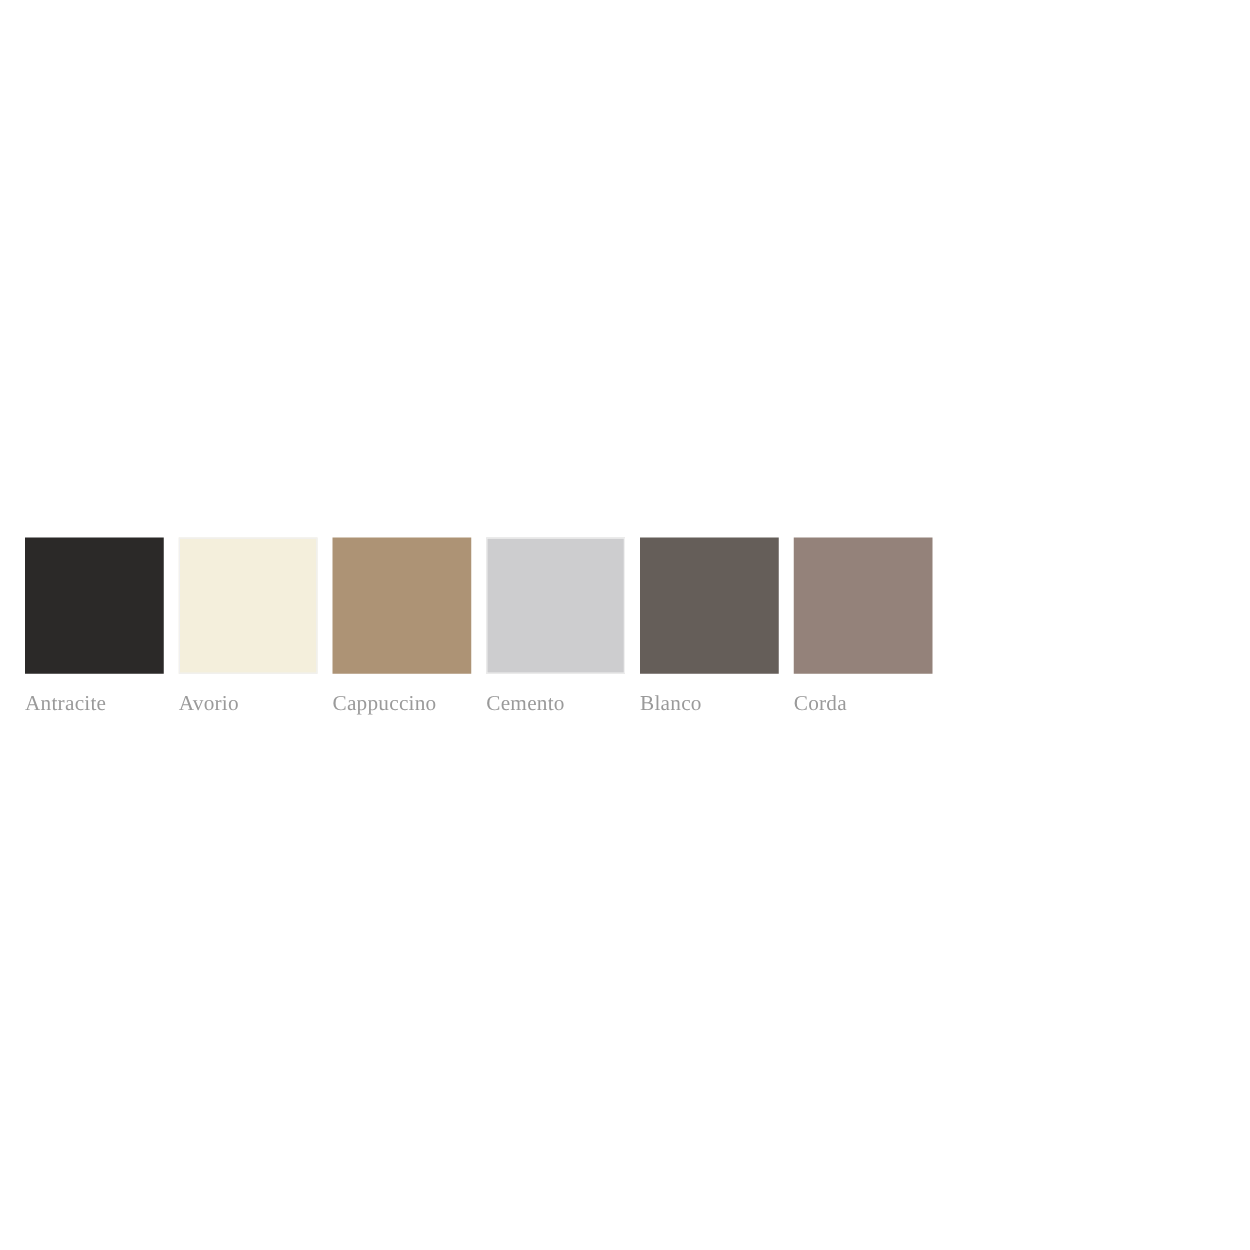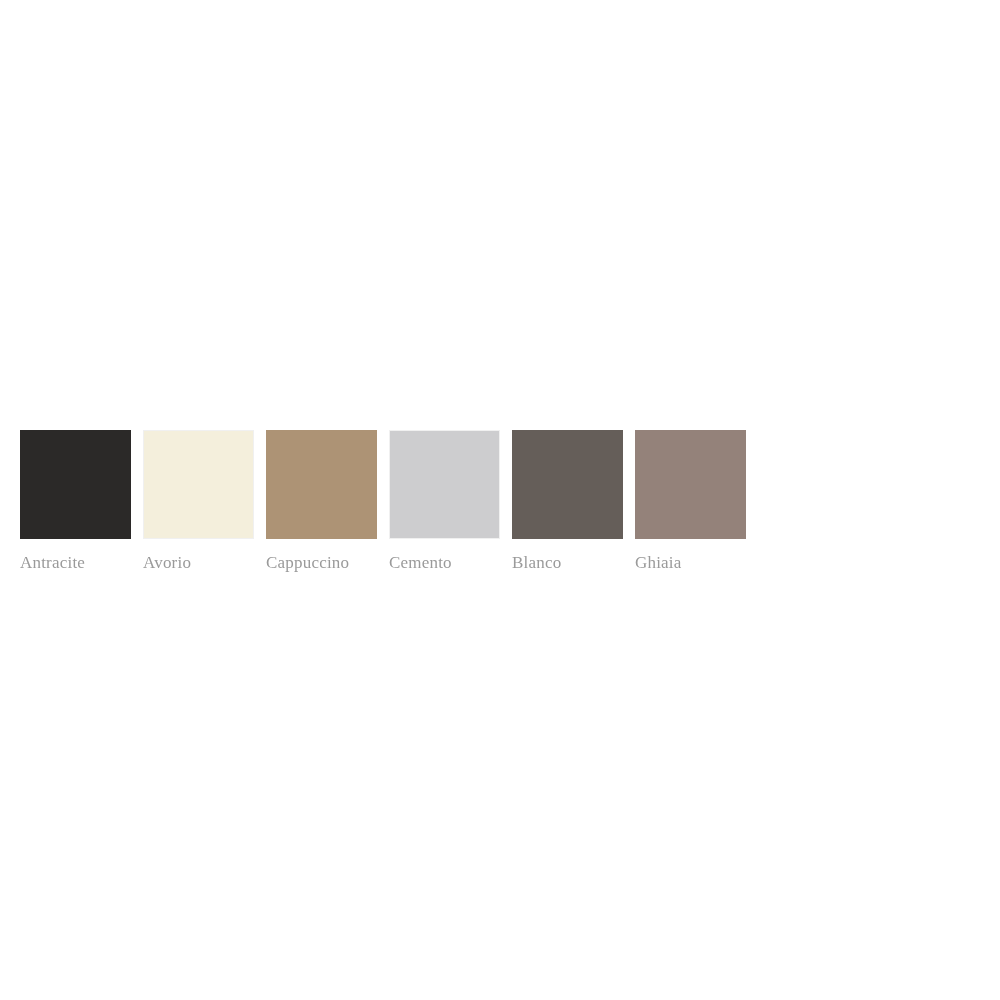--- a/index.html
+++ b/index.html
@@ -80,15 +80,15 @@
     <div class="swatch-item">
       <span class="swatch-chip light-edge" style="background-color: rgb(205, 205, 207);"></span>
       <span class="swatch-label">Cemento</span>
     </div>
     <div class="swatch-item">
       <span class="swatch-chip" style="background-color: rgb(101, 94, 89);"></span>
       <span class="swatch-label">Blanco</span>
     </div>
     <div class="swatch-item">
       <span class="swatch-chip" style="background-color: rgb(148, 130, 122);"></span>
-      <span class="swatch-label">Ghiaia</span>
+      <span class="swatch-label">Corda</span>
     </div>
   </div>
 
 </body></html>

